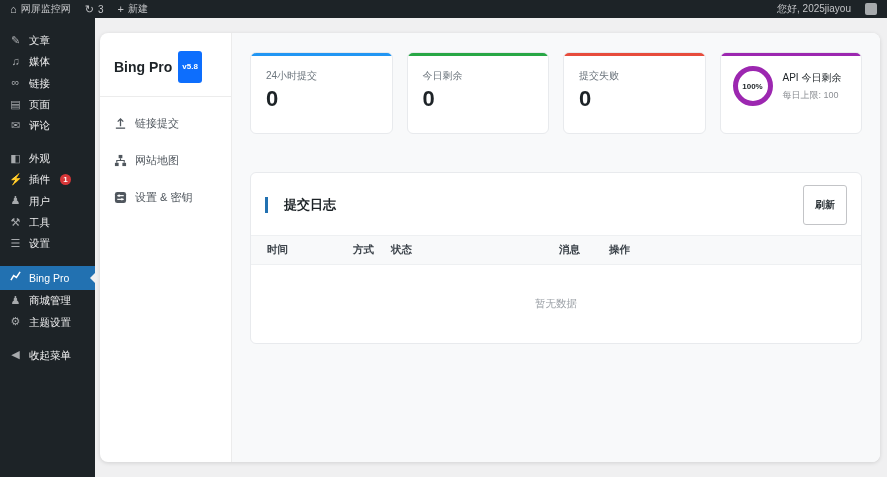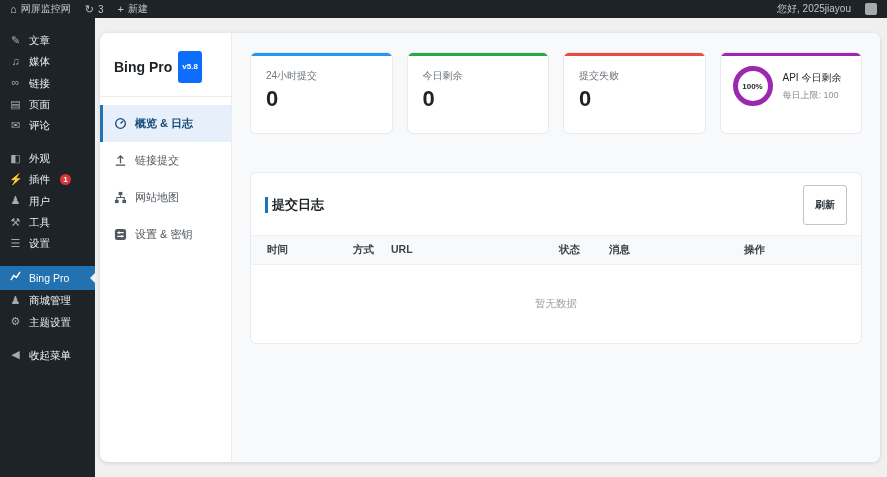--- a/index.html
+++ b/index.html
@@ -95,21 +95,21 @@
   .api-label { font-size:10px; color:#1d2327; margin-bottom:4px; }
   .api-sub { font-size:9px; color:#8c8f94; }
   
   .logcard {
     margin-top:38px; background:#fff; border:1px solid #e8eaed;
     border-radius:6px; padding-top:12px; overflow:hidden;
   }
   .log-head { display:flex; justify-content:space-between; align-items:center; padding:0 14px 10px; }
   .log-title {
     font-size:13px; font-weight:bold; color:#1d2327;
-    border-left:3px solid #2271b1; padding-left:4px; line-height:1.2;
+    border-left:3px solid #2271b1; padding-left:16px; line-height:1.2;
   }
   .refresh-btn {
     font-family:"Liberation Sans", sans-serif;
     font-size:10px; font-weight:bold; padding:12px 11px;
     background:#fff; border:1px solid #c3c4c7; border-radius:3px;
     color:#2c3338; cursor:pointer;
   }
   .thead {
     display:grid; grid-template-columns:86px 38px 168px 50px 135px 1fr;
     background:#f8f9fa; border-top:1px solid #eef0f2; border-bottom:1px solid #eef0f2;
@@ -209,29 +209,20 @@
 </div>
 
 <div class="wrapper">
 
   <div class="panel">
     <div class="panel-title">
       <span>Bing Pro</span>
       <span class="vbadge">v5.8</span>
     </div>
     <div class="panel-items">
-      <div class="p-item active">
-        <span class="p-ico">
-          <svg width="13" height="13" viewBox="0 0 14 14">
-              <circle cx="7" cy="7" r="5.2" fill="none" stroke="currentColor" stroke-width="1.4"></circle>
-              <line x1="7" y1="7" x2="9.8" y2="4.4" stroke="currentColor" stroke-width="1.4"></line>
-            </svg>
-        </span>
-        <span>概览 &amp; 日志</span>
-      </div>
       <div class="p-item">
         <span class="p-ico">
           <svg width="13" height="13" viewBox="0 0 14 14">
               <path d="M7 10 L7 2 M4 5 L7 2 L10 5" fill="none" stroke="currentColor" stroke-width="1.4"></path>
               <path d="M2 12 L12 12" stroke="currentColor" stroke-width="1.4"></path>
             </svg>
         </span>
         <span>链接提交</span>
       </div>
       <div class="p-item">
@@ -297,21 +288,20 @@
     </div>
 
     <div class="logcard">
       <div class="log-head">
         <div class="log-title">提交日志</div>
         <button class="refresh-btn">刷新</button>
       </div>
       <div class="thead">
         <span>时间</span>
         <span>方式</span>
-        <span>URL</span>
         <span>状态</span>
         <span>消息</span>
         <span>操作</span>
       </div>
       <div class="empty">暂无数据</div>
     </div>
 
   </div>
 </div>
 

